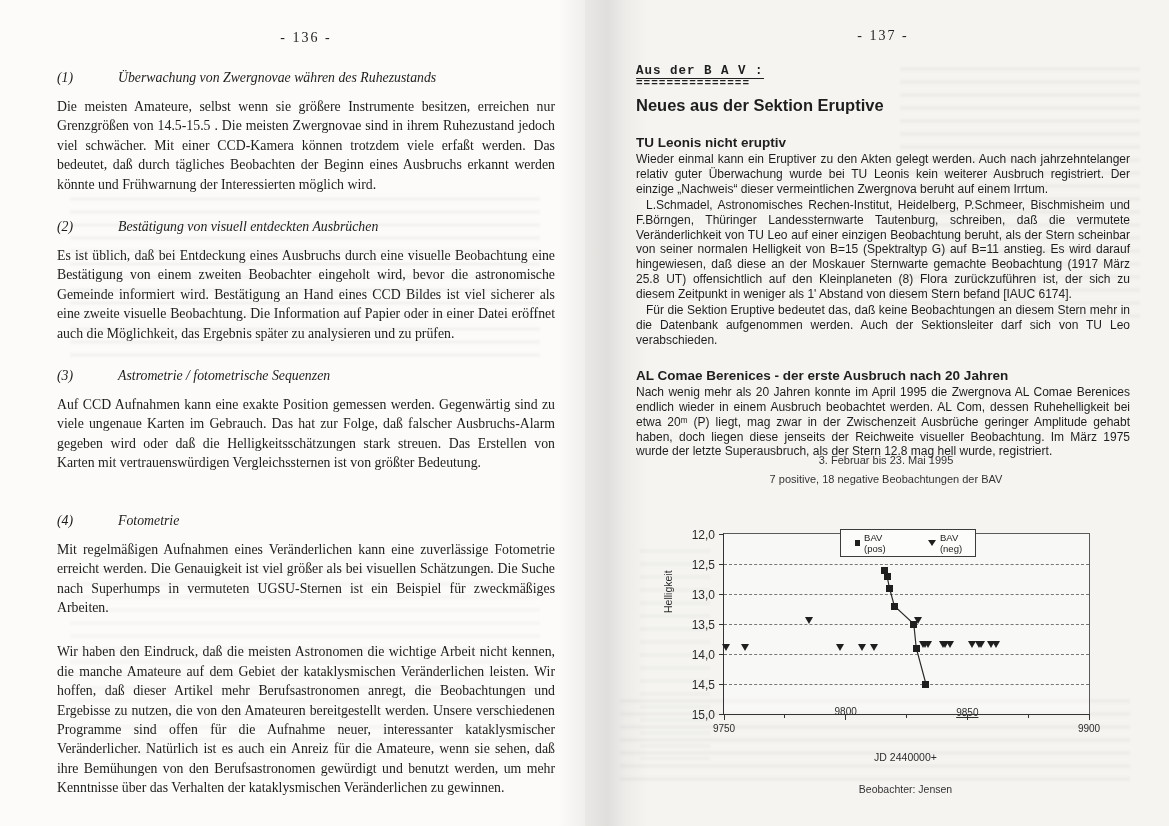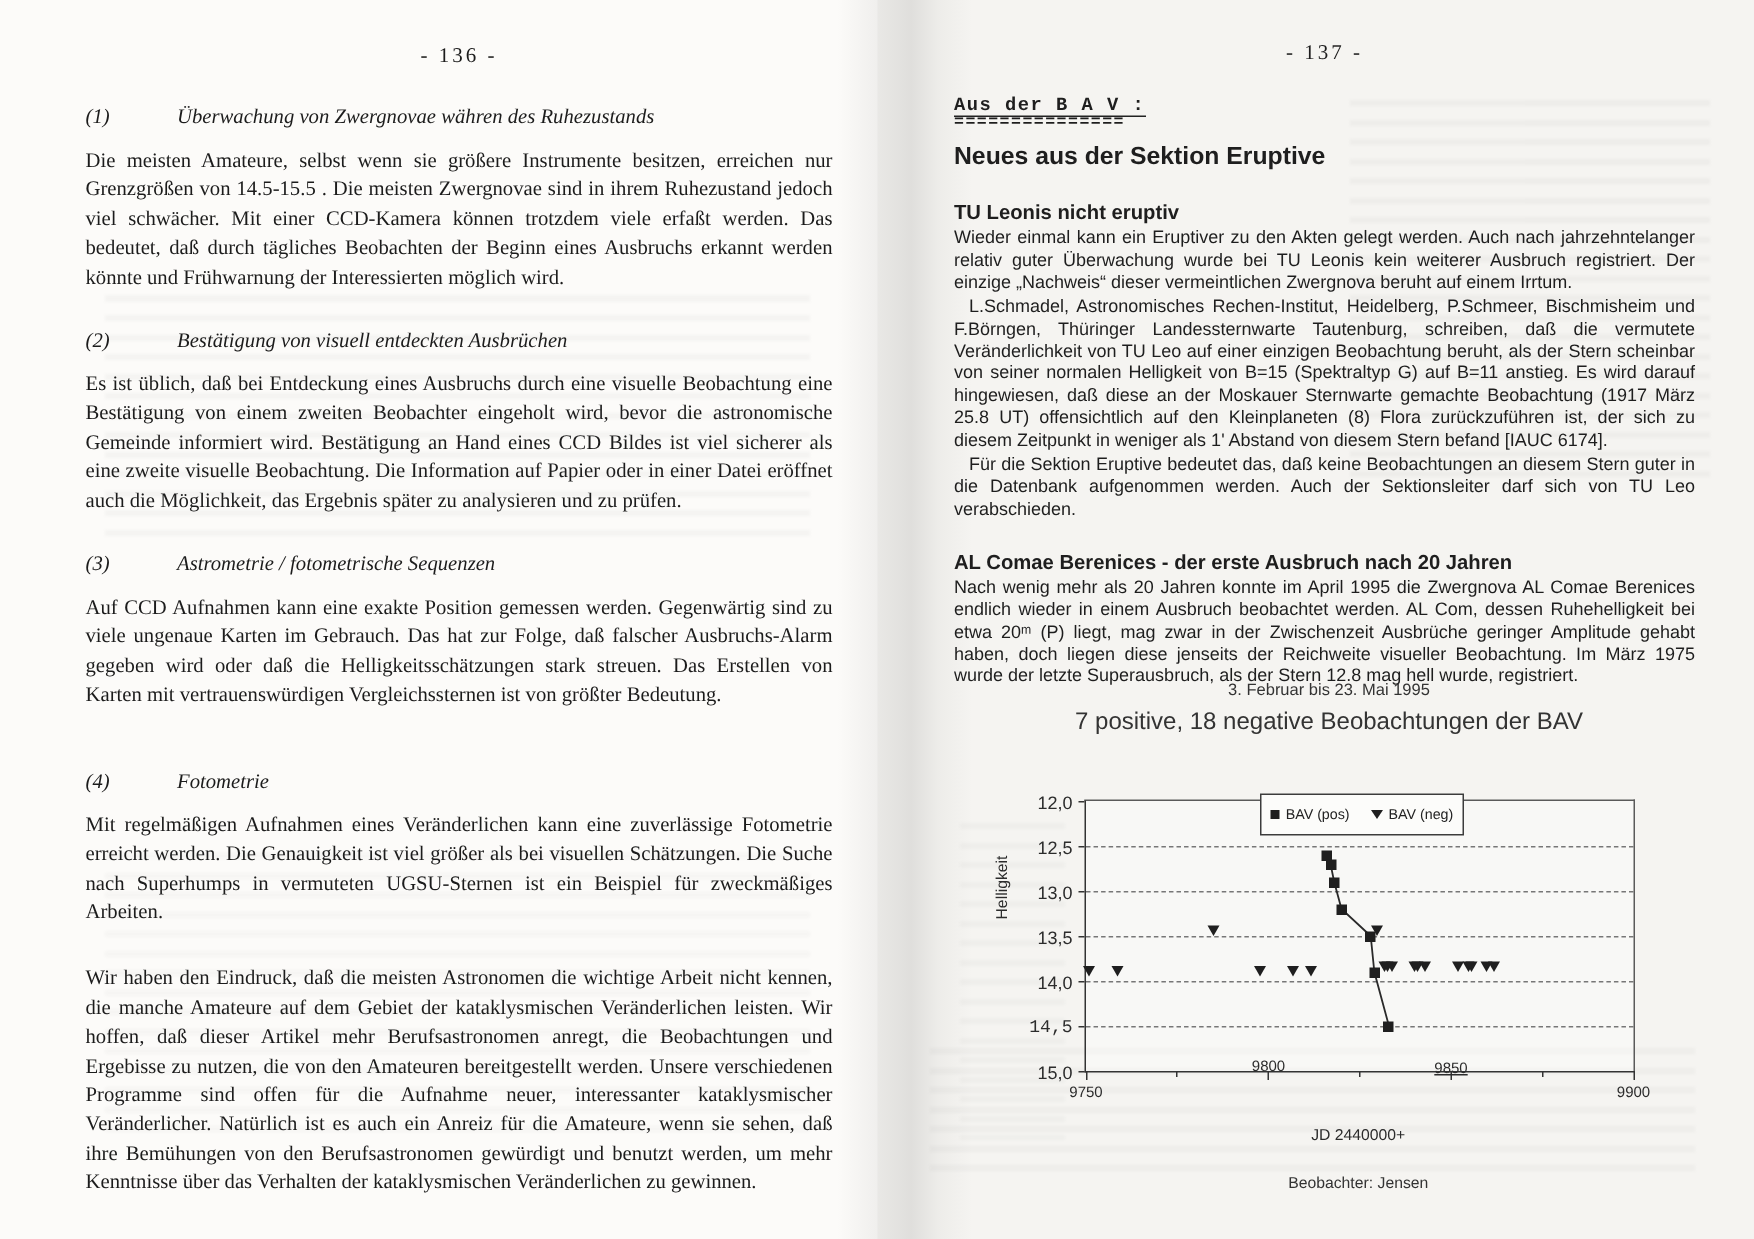--- a/index.html
+++ b/index.html
@@ -33,38 +33,38 @@
         font-size:11px;letter-spacing:1px;line-height:6px;margin:1px 0 10px 0;}
   .news-title{font-size:16.5px;font-weight:bold;margin:2px 0 20px 0;}
   .h2{font-size:13.5px;font-weight:bold;margin:14px 0 2px 0;}
   .r-body{font-size:12px;line-height:14.9px;text-align:justify;margin:0 0 1px 0;}
   .indent{text-indent:10px;}
 
   
   #chart{position:absolute;left:660px;top:445px;width:452px;height:360px;color:#222;}
   .c-title{text-align:center;font-size:15px;color:#2a2a2a;}
   .c-sub{text-align:center;font-size:11px;margin-top:9px;color:#333;}
-  .c-sub2{text-align:center;font-size:16px;margin-top:7px;color:#333;}
+  .c-sub2{text-align:center;font-size:11px;margin-top:7px;color:#333;}
   #plot{position:absolute;left:63px;top:88px;width:365px;height:180px;
         border:1px solid #5a5a5a;border-left:1px solid #333;border-bottom:1px solid #333;background:rgba(255,255,255,0.35);}
   .gridline{position:absolute;left:0;width:100%;height:0;border-top:1px dashed #777;}
   .ytick-label{position:absolute;width:36px;text-align:right;font-size:12px;color:#2c2c2c;}
   .ytick-mark{position:absolute;width:4px;height:1px;background:#333;}
   .xtick-mark{position:absolute;width:1px;background:#333;}
   .xtick-label{position:absolute;width:40px;text-align:center;font-size:10px;color:#2c2c2c;}
   .ylabel{position:absolute;left:2px;top:168px;font-size:10.5px;color:#2c2c2c;
         transform:rotate(-90deg);transform-origin:left top;}
   .xlabel{text-align:center;position:absolute;left:63px;width:365px;top:306px;font-size:10.5px;color:#2c2c2c;}
   .c-caption{position:absolute;left:63px;width:365px;top:338px;text-align:center;font-size:10.5px;color:#333;}
   .marker-sq{position:absolute;width:7px;height:7px;background:#1f1f1f;}
   .marker-tri{position:absolute;width:0;height:0;border-left:4.5px solid transparent;
         border-right:4.5px solid transparent;border-top:7px solid #1f1f1f;}
   #legend{position:absolute;left:180px;top:84px;width:134px;height:26px;border:1px solid #3c3c3c;
         background:#fcfcfa;display:flex;align-items:center;justify-content:center;gap:14px;font-size:9.5px;color:#222;}
-  .leg-item{display:flex;align-items:center;gap:4px;}
+  .leg-item{display:flex;align-items:center;gap:4px;padding-left:14px;}
   .leg-sq{width:6px;height:6px;background:#1f1f1f;display:inline-block;}
   .leg-tri{width:0;height:0;border-left:4px solid transparent;border-right:4px solid transparent;
         border-top:6px solid #1f1f1f;display:inline-block;}
   svg.lineplot{position:absolute;left:0;top:0;overflow:visible;}
 </style>
 </head>
 <body>
 
 <div id="canvas">
   <div class="page-left"></div>
@@ -114,21 +114,21 @@
     <div>
       <span class="kicker">Aus der B A V :</span>
     </div>
     <div class="kicker-eq">===============</div>
 
     <div class="news-title">Neues aus der Sektion Eruptive</div>
 
     <div class="h2">TU Leonis nicht eruptiv</div>
     <p class="r-body">Wieder einmal kann ein Eruptiver zu den Akten gelegt werden. Auch nach jahrzehntelanger relativ guter Überwachung wurde bei TU Leonis kein weiterer Ausbruch registriert. Der einzige „Nachweis“ dieser vermeintlichen Zwergnova beruht auf einem Irrtum.</p>
     <p class="r-body indent">L.Schmadel, Astronomisches Rechen-Institut, Heidelberg, P.Schmeer, Bischmisheim und F.Börngen, Thüringer Landessternwarte Tautenburg, schreiben, daß die vermutete Veränderlichkeit von TU Leo auf einer einzigen Beobachtung beruht, als der Stern scheinbar von seiner normalen Helligkeit von B=15 (Spektraltyp G) auf B=11 anstieg. Es wird darauf hingewiesen, daß diese an der Moskauer Sternwarte gemachte Beobachtung (1917 März 25.8 UT) offensichtlich auf den Kleinplaneten (8) Flora zurückzuführen ist, der sich zu diesem Zeitpunkt in weniger als 1' Abstand von diesem Stern befand [IAUC 6174].</p>
-    <p class="r-body indent">Für die Sektion Eruptive bedeutet das, daß keine Beobachtungen an diesem Stern guter in die Datenbank aufgenommen werden. Auch der Sektionsleiter darf sich von TU Leo verabschieden.</p>
+    <p class="r-body indent">Für die Sektion Eruptive bedeutet das, daß keine Beobachtungen an diesem Stern mehr in die Datenbank aufgenommen werden. Auch der Sektionsleiter darf sich von TU Leo verabschieden.</p>
 
     <div class="h2" style="margin-top:20px;">AL Comae Berenices - der erste Ausbruch nach 20 Jahren</div>
     <p class="r-body">Nach wenig mehr als 20 Jahren konnte im April 1995 die Zwergnova AL Comae Berenices endlich wieder in einem Ausbruch beobachtet werden. AL Com, dessen Ruhehelligkeit bei etwa 20ᵐ (P) liegt, mag zwar in der Zwischenzeit Ausbrüche geringer Amplitude gehabt haben, doch liegen diese jenseits der Reichweite visueller Beobachtung. Im März 1975 wurde der letzte Superausbruch, als der Stern 12.8 mag hell wurde, registriert.</p>
   </div>
 
   <div id="chart">
     <div class="c-sub">3. Februar bis 23. Mai 1995</div>
     <div class="c-sub2">7 positive, 18 negative Beobachtungen der BAV</div>
 
     <div class="ylabel">Helligkeit</div>
@@ -143,21 +143,21 @@
         <div class="ytick-mark" style="left: -5px; top: 59.5px;"></div>
         <div class="ytick-label" style="left: -45px; top: 54px;">13,0</div>
         <div class="gridline" style="top: 89.5px;"></div>
         <div class="ytick-mark" style="left: -5px; top: 89.5px;"></div>
         <div class="ytick-label" style="left: -45px; top: 84px;">13,5</div>
         <div class="gridline" style="top: 119.5px;"></div>
         <div class="ytick-mark" style="left: -5px; top: 119.5px;"></div>
         <div class="ytick-label" style="left: -45px; top: 114px;">14,0</div>
         <div class="gridline" style="top: 149.5px;"></div>
         <div class="ytick-mark" style="left: -5px; top: 149.5px;"></div>
-        <div class="ytick-label" style="left: -45px; top: 144px; font-family: Liberation Mono, monospace;">14,5</div>
+        <div class="ytick-label" style="left: -45px; top: 144px;">14,5</div>
         <div class="ytick-mark" style="left: -5px; top: 179.5px;"></div>
         <div class="ytick-label" style="left: -45px; top: 174px;">15,0</div>
         <div class="xtick-mark" style="left: -0.5px; bottom: -6px; height: 6px;"></div>
         <div class="xtick-label" style="left: -20px; top: 189px;">9750</div>
         <div class="xtick-mark" style="left: 121.167px; bottom: -6px; height: 6px;"></div>
         <div class="xtick-label" style="left: 101.667px; top: 172px;">9800</div>
         <div class="xtick-mark" style="left: 242.833px; bottom: -6px; height: 6px;"></div>
         <div class="xtick-label" style="left: 223.333px; top: 173px; text-decoration: underline;">9850</div>
         <div class="xtick-mark" style="left: 364.5px; bottom: -6px; height: 6px;"></div>
         <div class="xtick-label" style="left: 345px; top: 189px;">9900</div>

